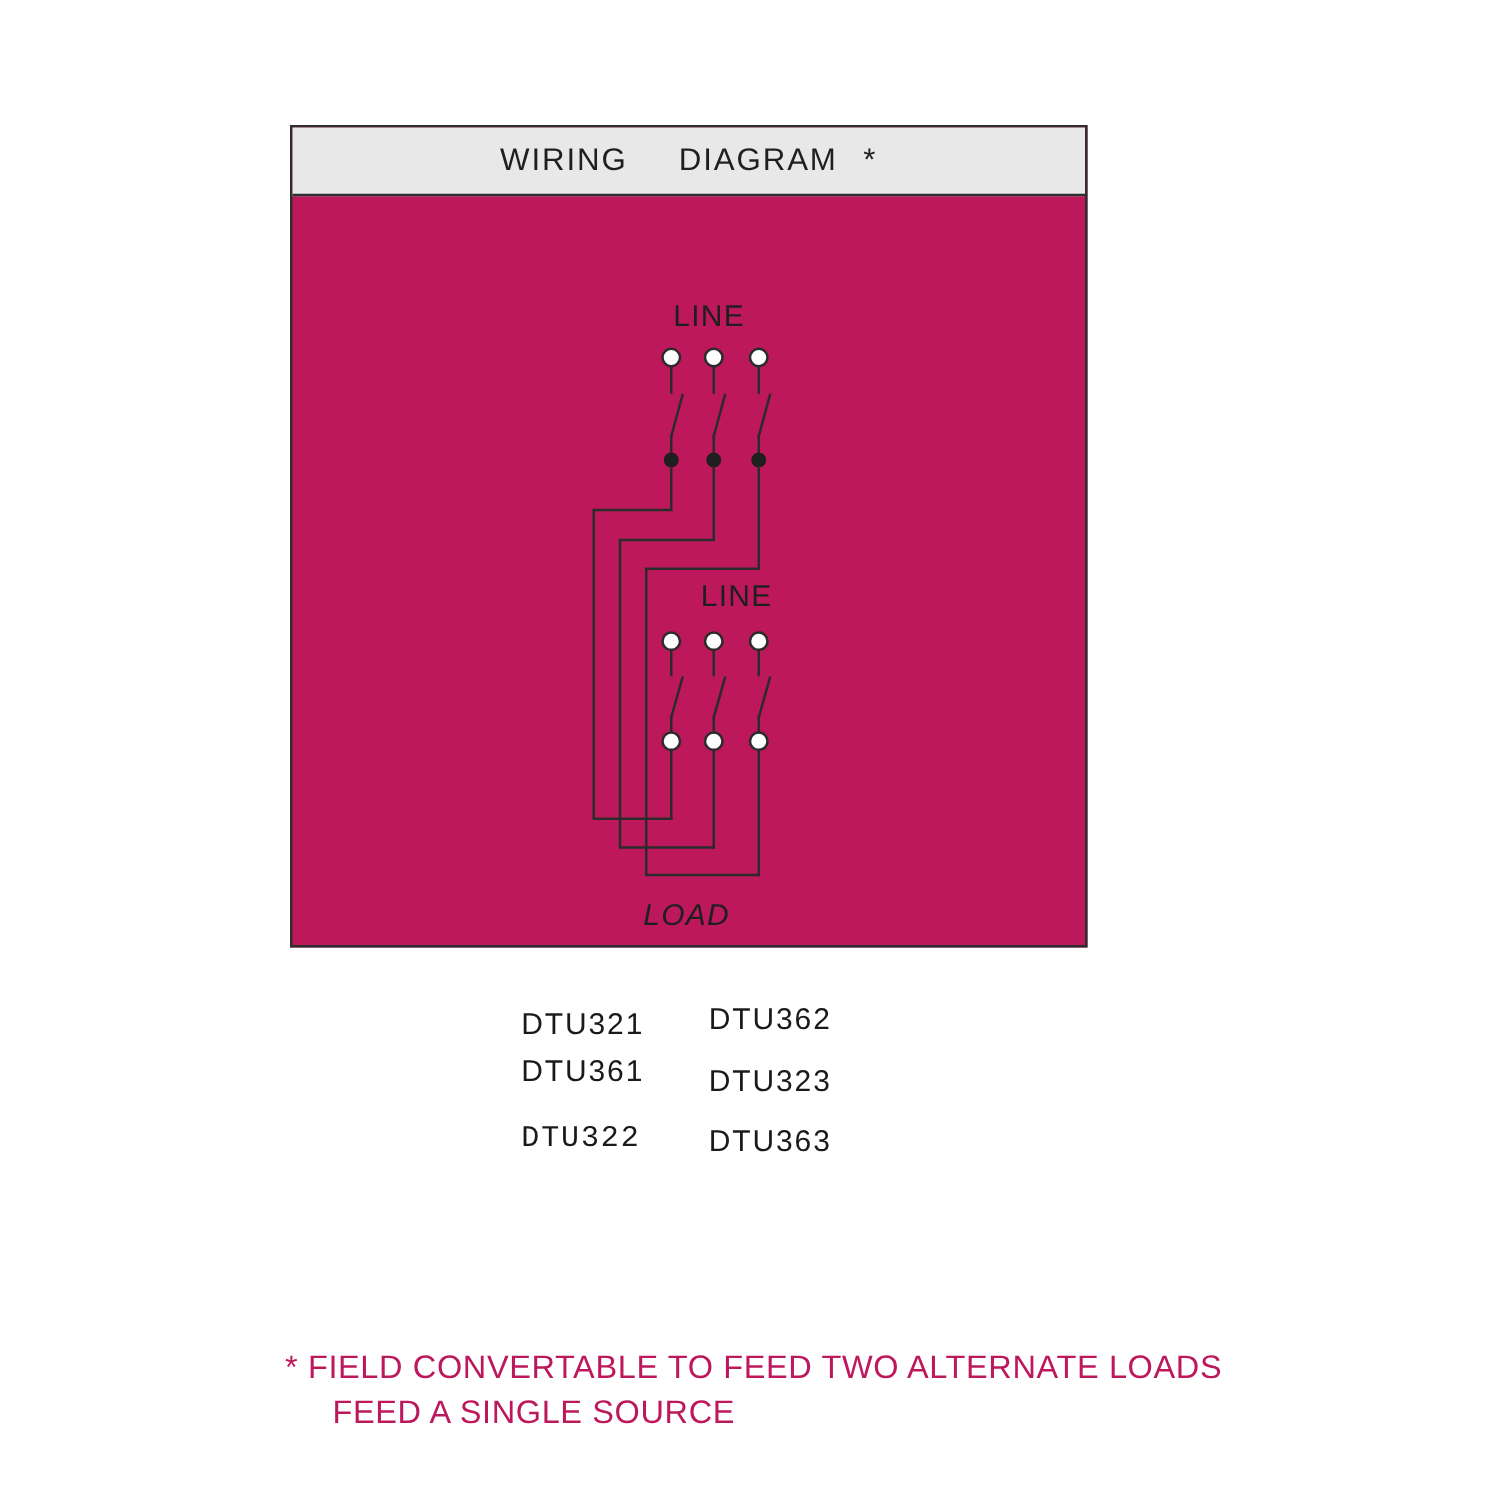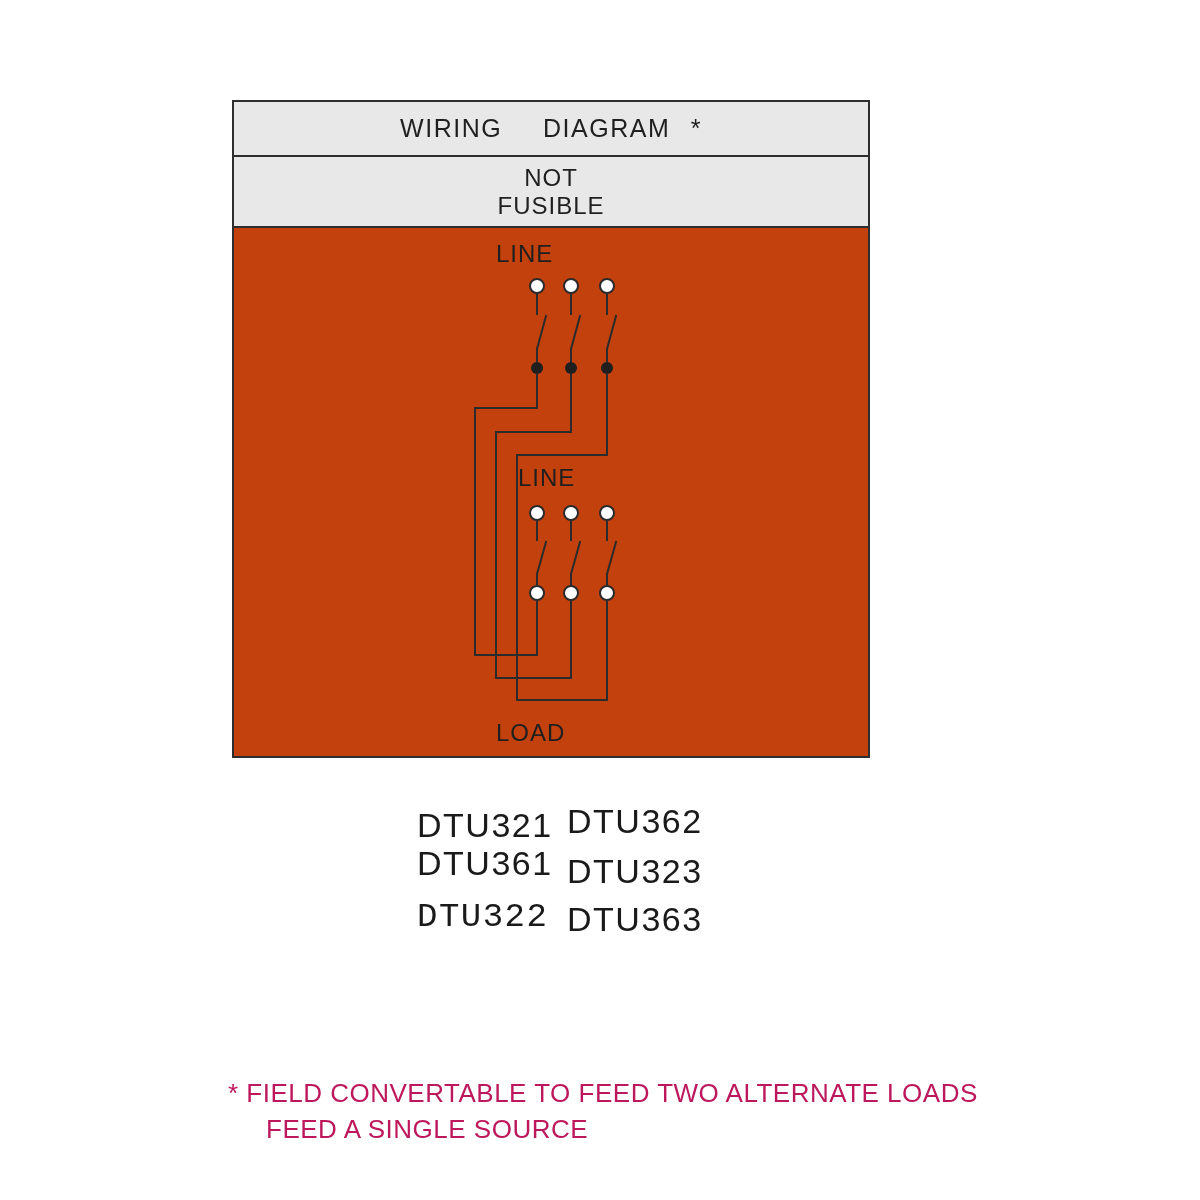--- a/index.html
+++ b/index.html
@@ -11,66 +11,62 @@
     font-family: "Liberation Sans", sans-serif;
     color: #1f1f1f;
     overflow: hidden;
   }
   .abs { position: absolute; }
   .box {
     left: 232px; top: 100px;
     width: 638px; height: 658px;
     border: 2px solid #2e2e2e;
     box-sizing: border-box;
-    background: #c2410c;
+    background: #be185d;
   }
   .hdr1 {
     left: 0; top: 0; width: 100%; height: 55px;
     background: #e8e8e8;
     border-bottom: 2px solid #2e2e2e;
     display: flex; align-items: center; justify-content: center;
     font-size: 25px; letter-spacing: 1.5px; word-spacing: 12px;
     box-sizing: border-box;
     white-space: pre;
   }
   .hdr2 {
     left: 0; top: 55px; width: 100%; height: 71px;
     background: #e8e8e8;
     border-bottom: 2px solid #2e2e2e;
     display: flex; flex-direction: column; align-items: center; justify-content: center;
     font-size: 24px; line-height: 28px; letter-spacing: 1px;
     box-sizing: border-box;
   }
   .term-label {
     font-size: 24px; letter-spacing: 1px;
-    text-align: left; width: 100px;
+    text-align: right; width: 100px;
   }
   .model {
-    font-size: 34px; letter-spacing: 1.5px;
+    font-size: 24px; letter-spacing: 1.5px;
     color: #1a1a1a;
   }
   .foot {
     font-size: 26px; letter-spacing: 0.5px;
     color: #be185d;
     margin-top: 40px;
   }
   svg.wiring { left: 0; top: 0; }
 </style>
 </head>
 <body>
 
 <div class="page">
 
   <div class="abs box">
     <div class="abs hdr1">
       <span>WIRING  DIAGRAM *</span>
-    </div>
-    <div class="abs hdr2">
-      <span>NOT</span>
-      <span>FUSIBLE</span>
     </div>
   </div>
 
   <svg class="abs wiring" width="1200" height="1200" viewBox="0 0 1200 1200" stroke="#2b2b2b" stroke-width="2" fill="none" stroke-linecap="square">
 
     <g>
 
       <circle cx="537" cy="286" r="7" fill="#ffffff"></circle>
       <path d="M537 293 V314"></path>
       <path d="M546 316 L537 349"></path>
@@ -116,21 +112,21 @@
       <path d="M607 520 V540"></path>
       <path d="M616 542 L607 574"></path>
       <path d="M607 574 V586"></path>
       <circle cx="607" cy="593" r="7" fill="#ffffff"></circle>
       <path d="M607 600 V700"></path>
     </g>
   </svg>
 
   <div class="abs term-label" style="left:496px; top:240px;">LINE</div>
   <div class="abs term-label" style="left:518px; top:464px;">LINE</div>
-  <div class="abs term-label" style="left:496px; top:719px;">LOAD</div>
+  <div class="abs term-label" style="left:484px; top:719px;font-style:italic;">LOAD</div>
 
   <div>
     <div class="abs model" style="left:417px; top:806px;">DTU321</div>
     <div class="abs model" style="left:567px; top:802px;">DTU362</div>
     <div class="abs model" style="left:417px; top:844px;">DTU361</div>
     <div class="abs model" style="left:567px; top:852px;">DTU323</div>
     <div class="abs model" style="left:417px; top:898px;font-family:Liberation Mono, monospace;">DTU322</div>
     <div class="abs model" style="left:567px; top:900px;text-align:right;">DTU363</div>
   </div>
 

